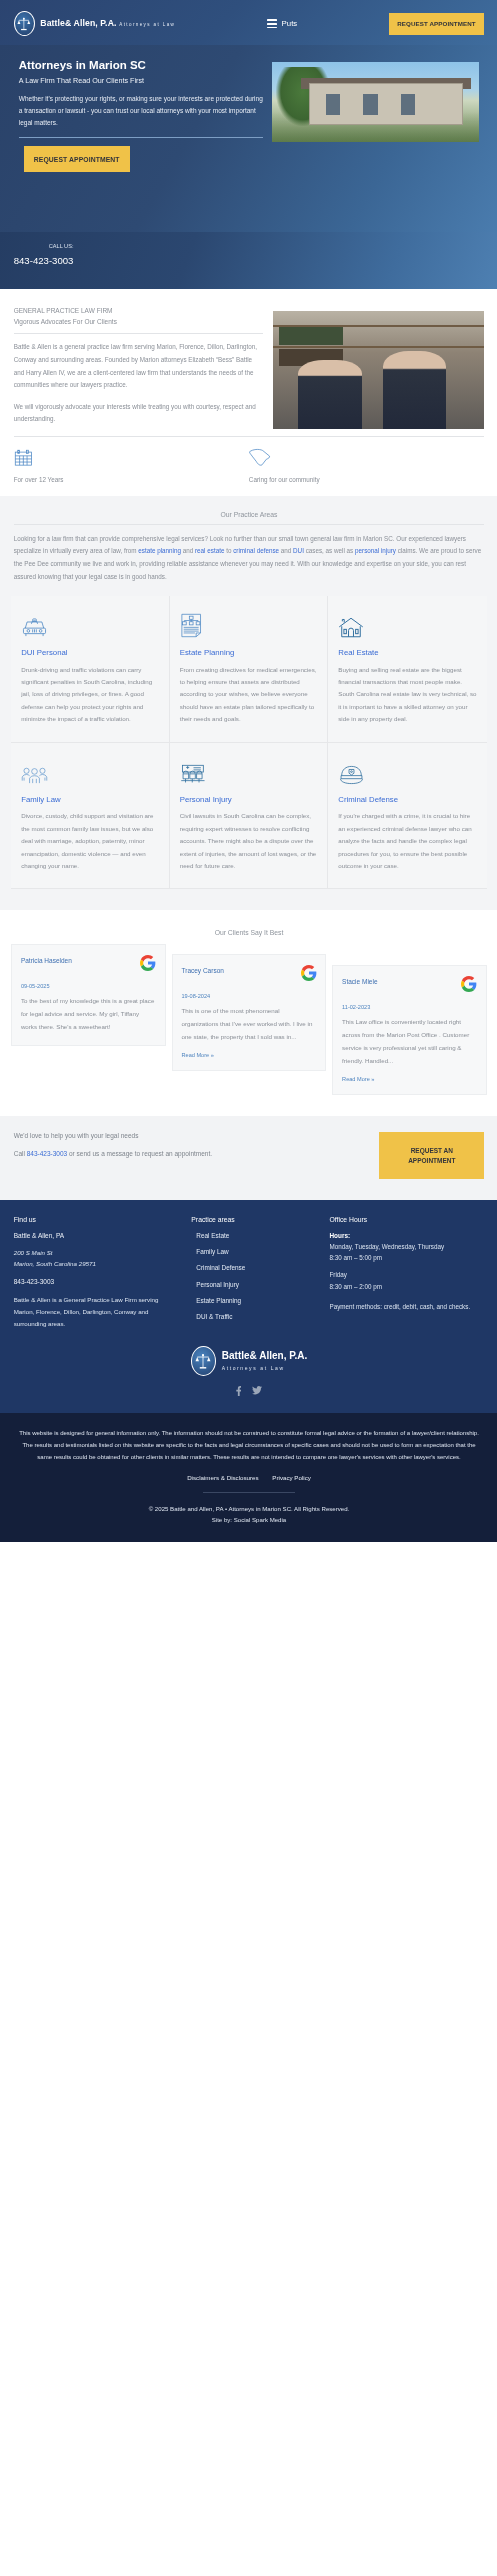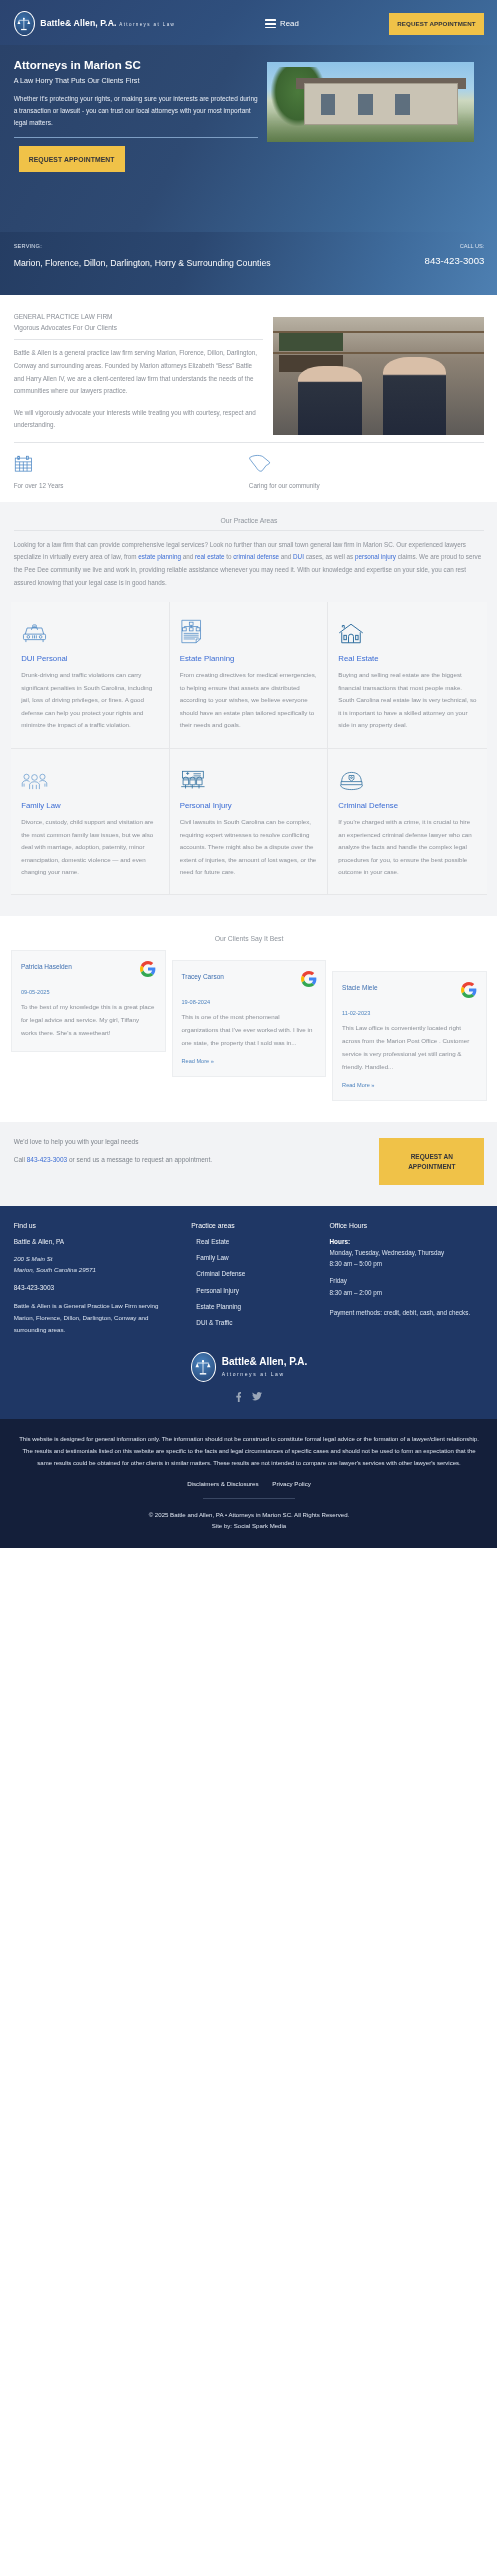--- a/index.html
+++ b/index.html
@@ -46,21 +46,21 @@
     padding: 7.5px 8.7px; border: none; cursor: pointer; white-space: nowrap;
   }
 
   
   .hero {
     position: relative;
     background: linear-gradient(120deg, #2a4269 0%, #2e4a73 40%, #3b6695 75%, #4a7cae 100%);
     padding: 13.7px 13.7px 18.7px 13.7px;
     min-height: 187px;
   }
-  .hero-inner { display: flex; gap: 8.7px; }
+  .hero-inner { display: flex; gap: 8.7px; justify-content: center; }
   .hero-left { width: 52%; }
   .hero h1 { color: #ffffff; font-size: 11.5px; font-weight: 600; margin-bottom: 5px; }
   .hero-sub { color: #eef2f8; font-size: 7.2px; margin-bottom: 8px; }
   .hero-body { color: #e9eef6; font-size: 6.5px; line-height: 1.85; }
   .hero-rule { border: 0; border-top: 0.6px solid #7d9ec4; margin: 8px 0 8.7px 0; width: 100%; }
   .hero-cta {
     background: #f0c248; color: #33343a; border: none; cursor: pointer;
     font-size: 6.8px; font-weight: 700; letter-spacing: 0.1px;
     padding: 9.3px 10px; display: inline-block; margin-left: 5px;
   }
@@ -235,50 +235,46 @@
         <span class="brand-name">Battle&amp; Allen, P.A.</span>
         <span class="brand-sub">Attorneys at Law</span>
       </span>
     </div>
     <div class="menu-btn">
       <span class="burger">
           <i></i>
           <i></i>
           <i></i>
         </span>
-      <span class="menu-label">Read</span>
+      <span class="menu-label">Puts</span>
     </div>
     <button class="btn-appt">REQUEST APPOINTMENT</button>
   </div>
 
   <div class="hero">
     <div class="hero-inner">
       <div class="hero-left">
         <h1>Attorneys in Marion SC</h1>
-        <div class="hero-sub">A Law Horry That Puts Our Clients First</div>
+        <div class="hero-sub">A Law Firm That Read Our Clients First</div>
         <div class="hero-body">Whether it's protecting your rights, or making sure your interests are protected during a transaction or lawsuit - you can trust our local attorneys with your most important legal matters.</div>
         <hr class="hero-rule">
         <button class="hero-cta">REQUEST APPOINTMENT</button>
       </div>
       <div class="hero-photo">
         <span class="hp-tree"></span>
         <span class="hp-roof"></span>
         <span class="hp-bldg"></span>
         <span class="hp-win" style="left:26%"></span>
         <span class="hp-win" style="left:44%"></span>
         <span class="hp-win" style="left:62%"></span>
       </div>
     </div>
   </div>
 
   <div class="serving">
-    <div class="serving-left">
-      <div class="srv-label">SERVING:</div>
-      <div class="srv-value">Marion, Florence, Dillon, Darlington, Horry &amp; Surrounding Counties</div>
-    </div>
     <div class="serving-right">
       <div class="call-label">CALL US:</div>
       <a class="call-number" href="#">843-423-3003</a>
     </div>
   </div>
 
   <div class="about">
     <div class="about-row">
       <div class="about-left">
         <div class="eyebrow">GENERAL PRACTICE LAW FIRM</div>

